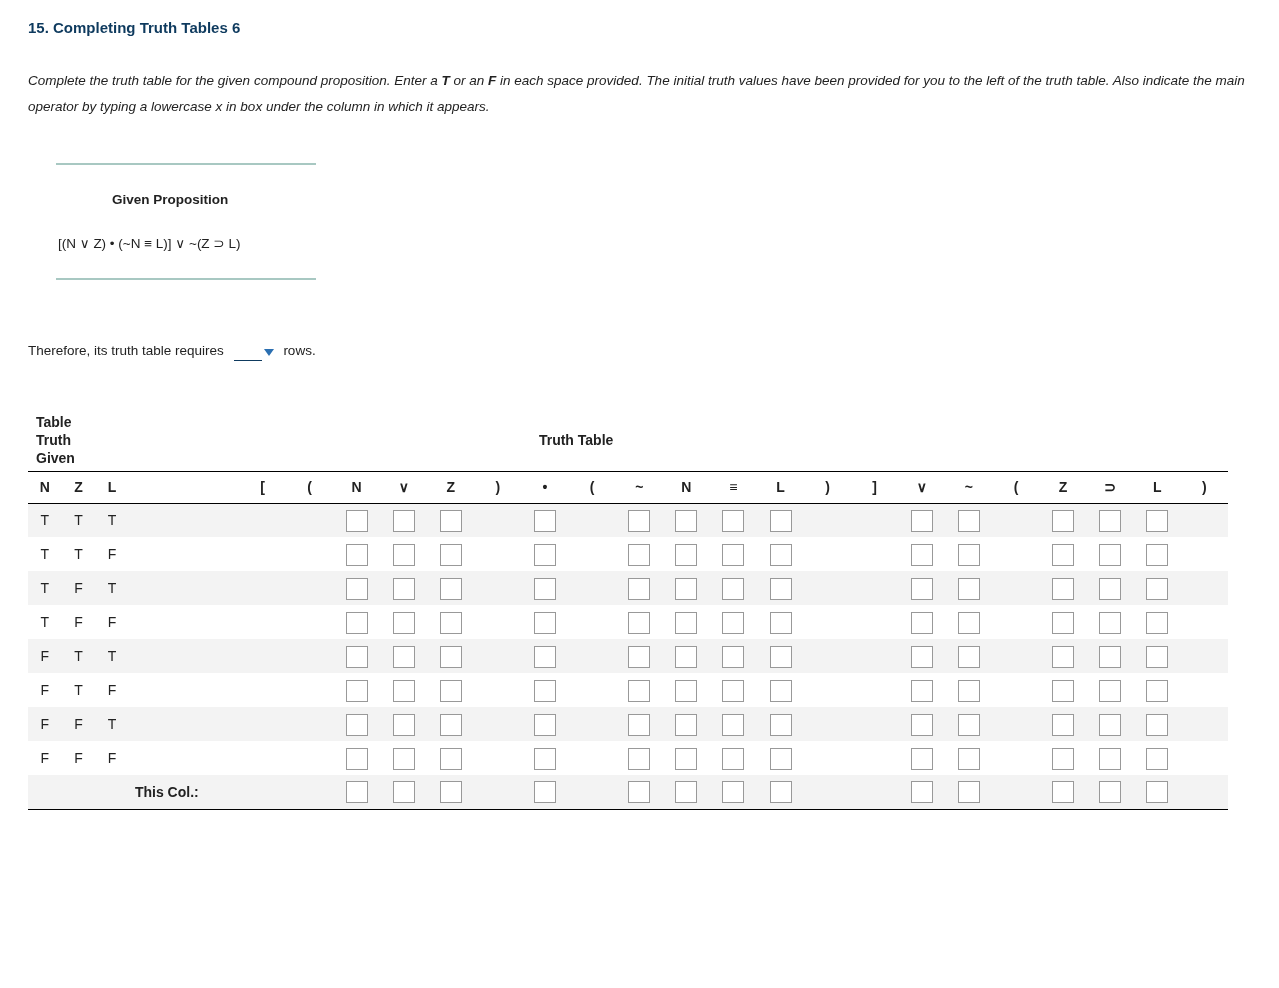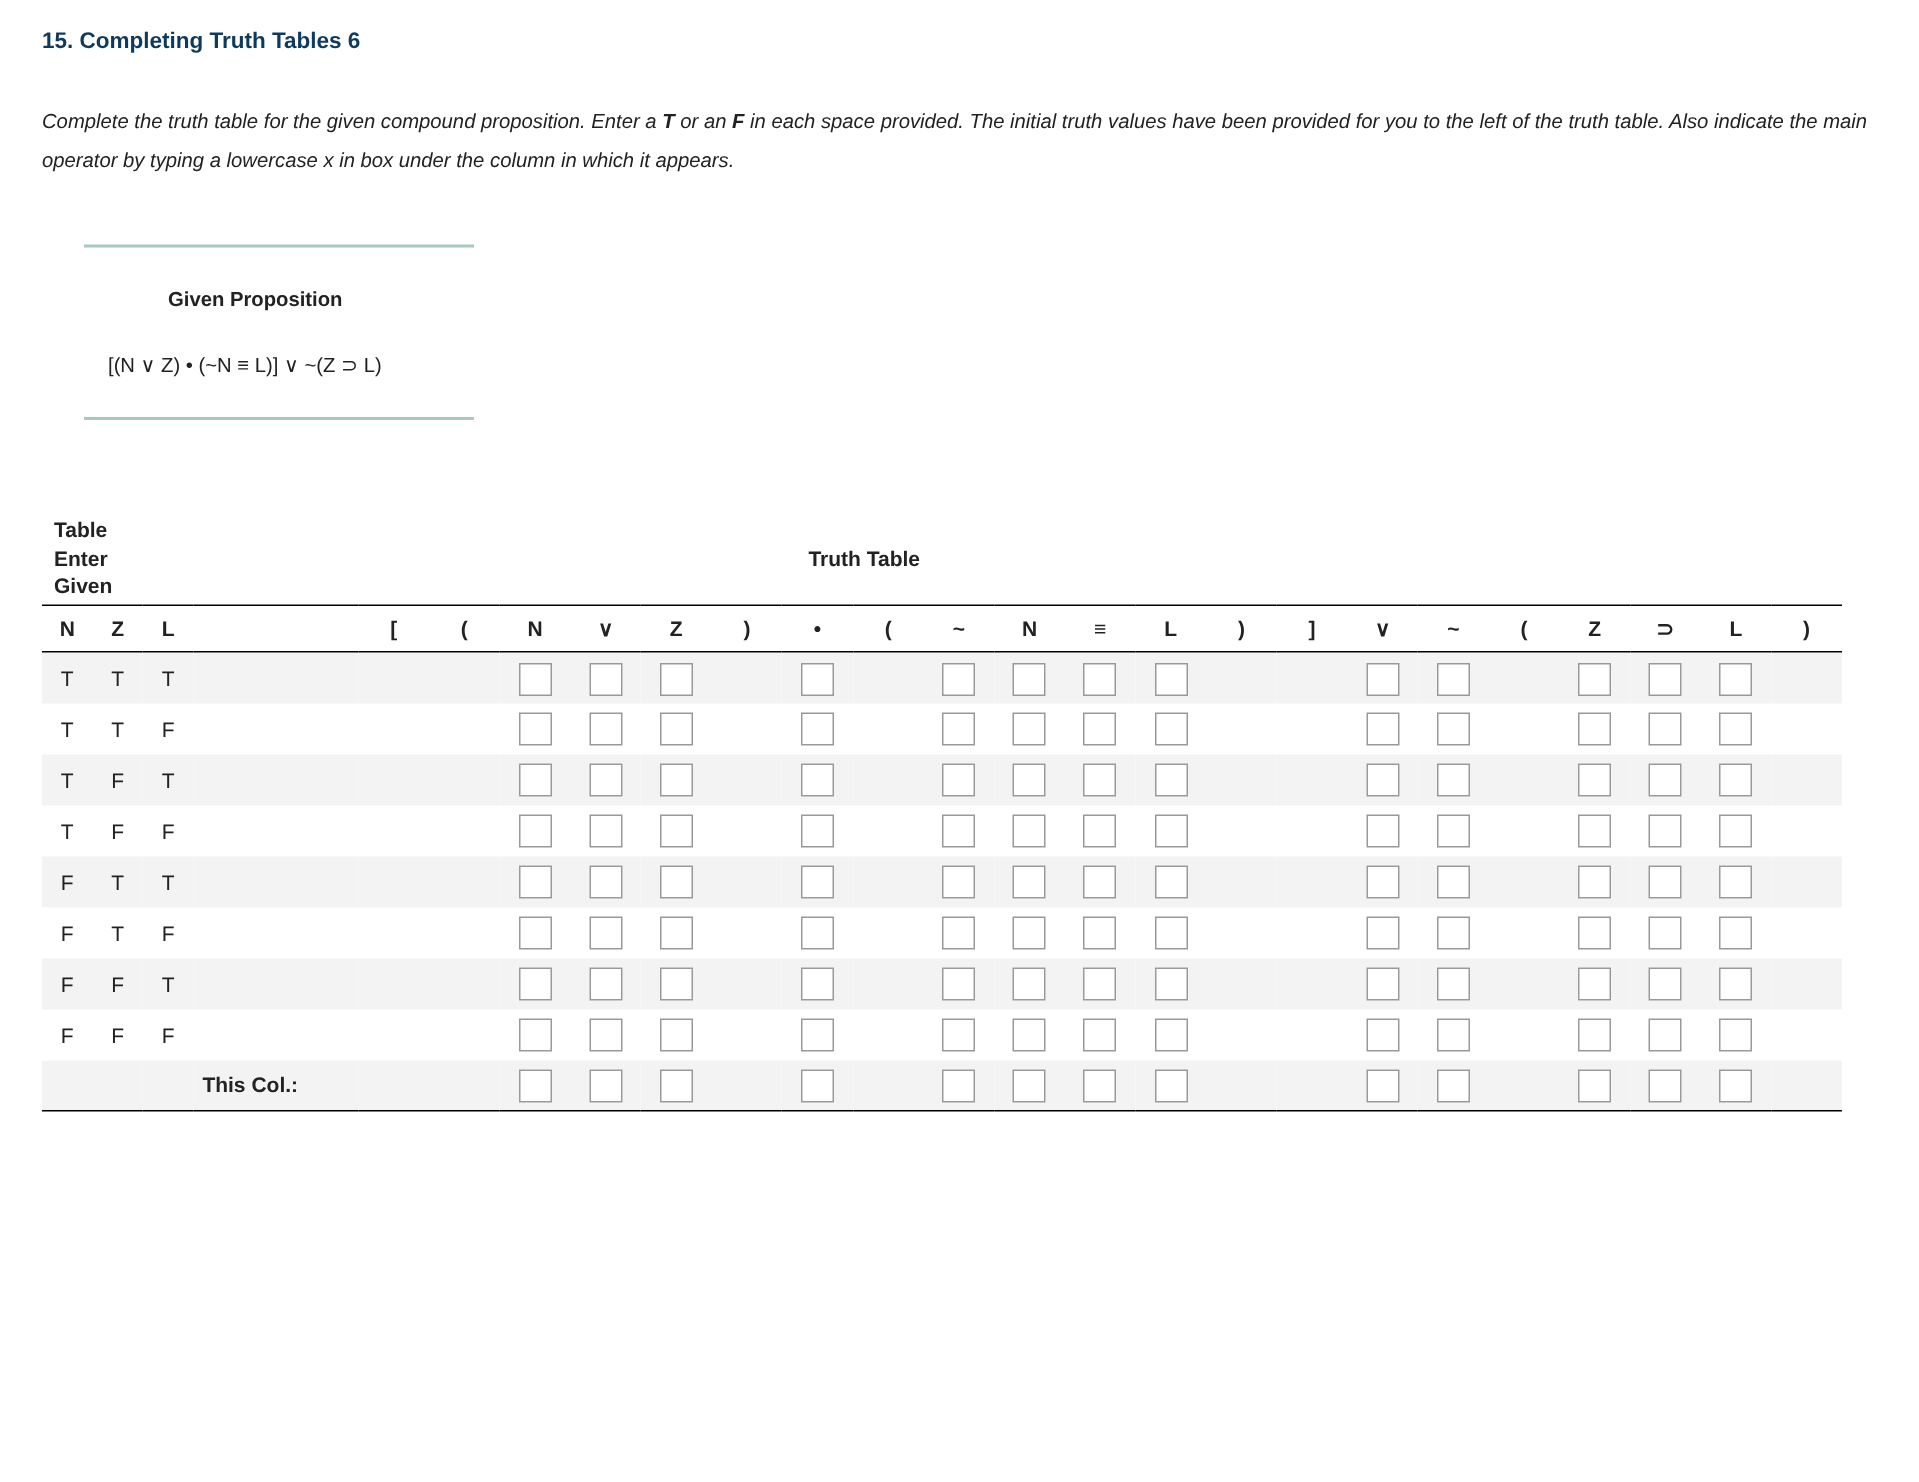--- a/index.html
+++ b/index.html
@@ -3,21 +3,21 @@
 <meta charset="utf-8">
 <style>
   * { box-sizing: border-box; margin: 0; padding: 0; }
   body { font-family: Verdana, Geneva, sans-serif; font-size: 13.5px; color: #222; padding: 16px 28px; line-height: 1.6; background:#fff; }
   .q-title { color: #0e3a5e; font-weight: bold; font-size: 15px; margin-bottom: 28px; }
   .instructions { font-style: italic; line-height: 1.9; margin-bottom: 44px; }
   .prop-box { margin-left: 28px; width: 260px; }
   .prop-bar { height: 2px; background: #a8c8c2; }
   .prop-inner { padding: 24px 0 24px 0; }
   .prop-head { font-weight: bold; margin-bottom: 22px; margin-left: 56px; }
-  .prop-exp { margin-left: 16px; }
+  .prop-exp { margin-left: 2px; }
   .stmt-block { margin-top: 60px; margin-bottom: 20px; }
   .stmt-line { margin-bottom: 22px; }
   .dd { display: inline-block; vertical-align: middle; margin: 0 6px; }
   .dd-line { border-bottom: 1.3px solid #0e3a5e; width: 28px; display: inline-block; margin-right: 2px; vertical-align: bottom; position:relative; top:-2px;}
   .caret { display: inline-block; width: 0; height: 0; border-left: 5px solid transparent; border-right: 5px solid transparent; border-top: 7px solid #2b6fb1; vertical-align: middle; }
   .tt-wrap { margin-top: 46px; }
   table.truth { border-collapse: collapse; width: 100%; max-width: 1200px; }
   table.truth td, table.truth th { font-size: 14px; padding: 4px 4px; text-align: center; vertical-align: middle; height: 34px; }
   .hdr-top td { font-weight: bold; vertical-align: bottom; padding-bottom: 6px; }
   .hdr-top .left { text-align: left; padding-left: 8px; }
@@ -44,29 +44,36 @@
 <div class="prop-box">
   <div class="prop-bar"></div>
   <div class="prop-inner">
     <div class="prop-head">Given Proposition</div>
     <div class="prop-exp">[(N ∨ Z) • (~N ≡ L)] ∨ ~(Z ⊃ L)</div>
   </div>
   <div class="prop-bar"></div>
 </div>
 
 <div class="stmt-block">
+  <div class="stmt-line">
+    <span>Therefore, its truth table requires</span>
+    <span class="dd">
+      <span class="dd-line"></span><span class="caret"></span>
+    </span>
+    <span>rows.</span>
+  </div>
 </div>
 
 <div class="tt-wrap">
   <table class="truth">
     <tbody>
         <tr class="hdr-top">
       <td colspan="3" class="left">
         <div style="line-height:1.3;">
-          <span style="display:inline-block; width:60px; text-align:left;"><div>Table</div><div>Enter</div><div>Given</div></span>
+          <span style="display:inline-block; width:60px; text-align:left;"><div>Table</div><div>Truth</div><div>Given</div></span>
         </div>
       </td>
       <td class="spcr"></td>
       <td colspan="21" style="text-align:left; padding-left:300px;">
         <span>Truth Table</span>
       </td>
     </tr>
     <tr class="hdr-sym" id="sym-row">
           <td class="giv">N</td>
           <td class="giv">Z</td>

